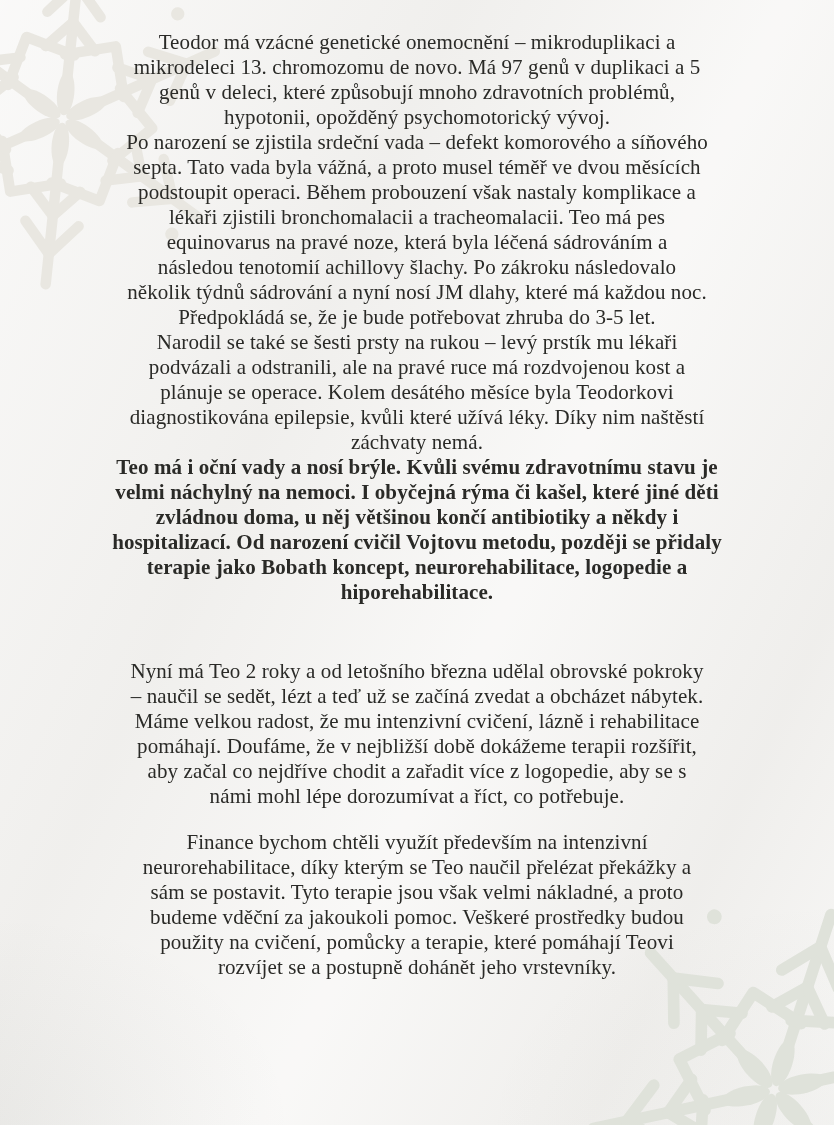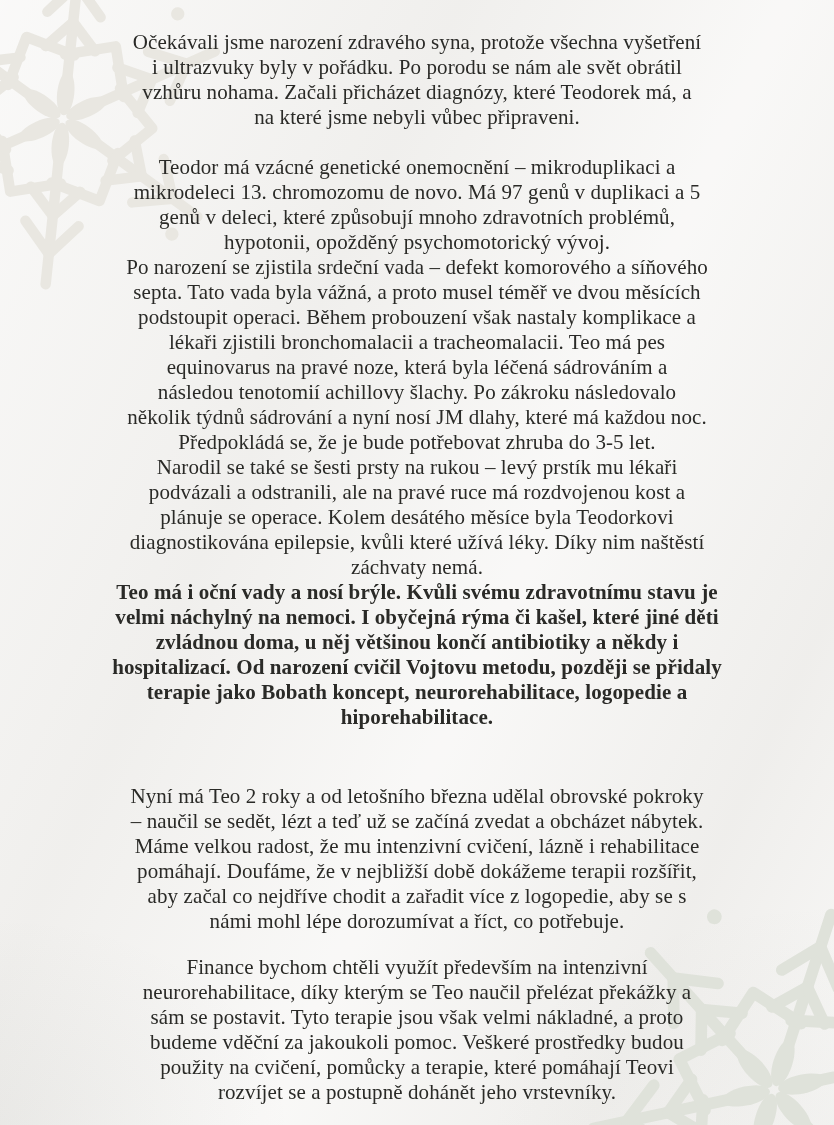--- a/index.html
+++ b/index.html
@@ -115,24 +115,20 @@
 
   <svg class="flake flake-tl" viewBox="0 0 400 400" aria-hidden="true">
     <use href="#snowflake"></use>
   </svg>
 
   <svg class="flake flake-br" viewBox="0 0 400 400" aria-hidden="true">
     <use href="#snowflake"></use>
   </svg>
 
   <main class="content">
-    <p class="gap-md">Očekávali jsme narození zdravého syna, protože všechna vyšetření
-i ultrazvuky byly v pořádku. Po porodu se nám ale svět obrátil
-vzhůru nohama. Začali přicházet diagnózy, které Teodorek má, a
-na které jsme nebyli vůbec připraveni.</p>
     <p>Teodor má vzácné genetické onemocnění – mikroduplikaci a
 mikrodeleci 13. chromozomu de novo. Má 97 genů v duplikaci a 5
 genů v deleci, které způsobují mnoho zdravotních problémů,
 hypotonii, opožděný psychomotorický vývoj.</p>
     <p>Po narození se zjistila srdeční vada – defekt komorového a síňového
 septa. Tato vada byla vážná, a proto musel téměř ve dvou měsících
 podstoupit operaci. Během probouzení však nastaly komplikace a
 lékaři zjistili bronchomalacii a tracheomalacii. Teo má pes
 equinovarus na pravé noze, která byla léčená sádrováním a
 následou tenotomií achillovy šlachy. Po zákroku následovalo

